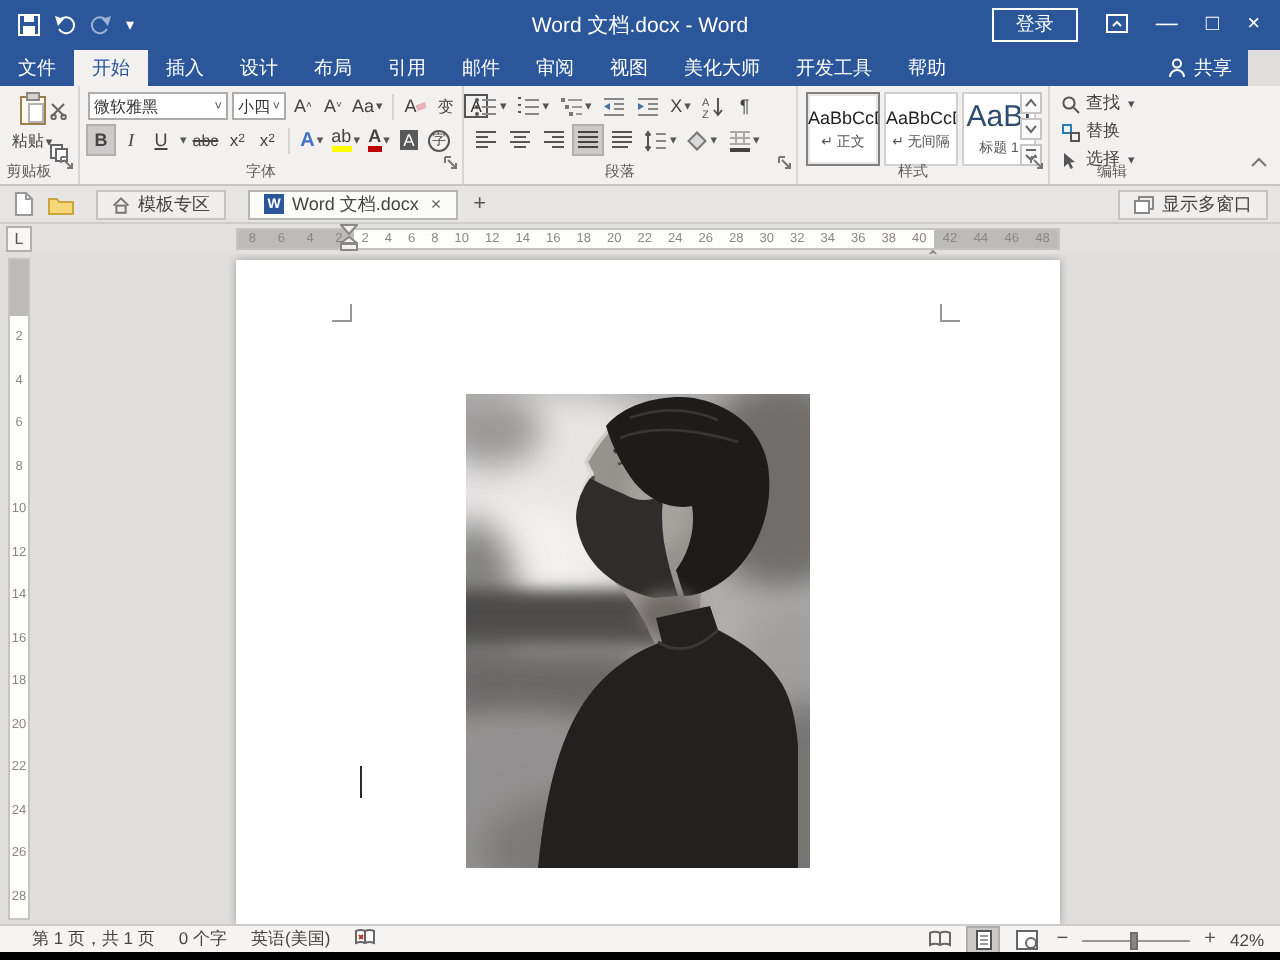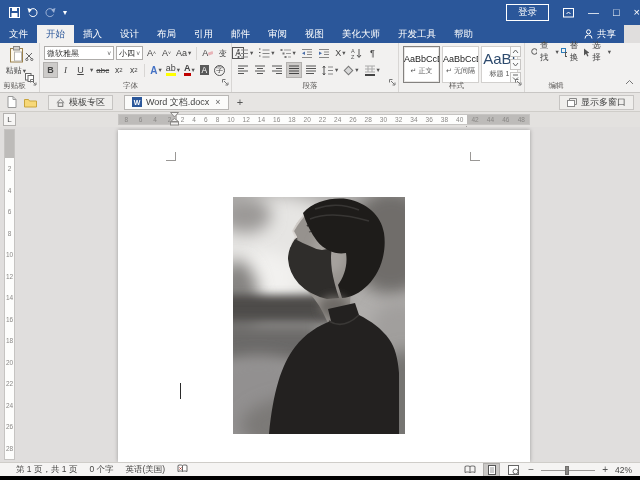--- a/index.html
+++ b/index.html
@@ -5,21 +5,21 @@
   *{margin:0;padding:0;box-sizing:border-box}
   html,body{width:640px;height:480px;overflow:hidden}
   body{font-family:"Liberation Sans","DejaVu Sans",sans-serif;background:#000;position:relative}
   .app{position:absolute;top:0;left:0;right:0;height:476px;background:#e0dedd;overflow:hidden}
 
   
   .titlebar{position:absolute;top:0;left:0;right:0;height:25px;background:#2b579a;color:#fff;display:flex;align-items:center}
   .qat{display:flex;align-items:center;gap:7px;margin-left:9px;z-index:2}
   .qat .qbtn{display:flex;align-items:center}
   .wintitle{position:absolute;left:0;right:0;text-align:center;font-size:10.5px;color:#fff}
-  .tb-right{margin-left:auto;display:flex;align-items:center;gap:14px;z-index:2}
+  .tb-right{margin-left:auto;display:flex;align-items:center;gap:14px;margin-right:10px;z-index:2}
   .signin{border:1px solid #fff;font-size:9.5px;padding:1px 11px;color:#fff}
   .winbtn{font-size:11px;color:#fff;line-height:1}
   .caret{font-size:8px;color:#fff}
 
   
   .tabsrow{position:absolute;top:25px;left:0;right:16px;height:18px;background:#2b579a;display:flex;align-items:stretch;color:#fff;font-size:9.5px}
   .rtab{padding:0 9px;display:flex;align-items:center;white-space:nowrap}
   .rtab.active{background:#f2f1f0;color:#2b579a}
   .tellme{display:flex;align-items:center;gap:4px;margin-left:14px}
   .share{margin-left:auto;display:flex;align-items:center;gap:4px;margin-right:8px}
@@ -55,21 +55,21 @@
 
   .stylecards{position:absolute;left:4px;top:3px;display:flex;gap:2px}
   .scard{width:37px;height:37px;background:#fff;border:1px solid #d2d0ce;display:flex;flex-direction:column;align-items:center;justify-content:center}
   .scard.sel{border:1px solid #848280;box-shadow:0 0 0 1px #e8e6e4 inset}
   .ssample{font-size:9px;color:#222;white-space:nowrap;overflow:hidden;max-width:35px}
   .ssample.big{font-size:15px;color:#2e4b6e}
   .sname{font-size:7px;color:#555;margin-top:2px;white-space:nowrap}
   .scroll3{position:absolute;right:3px;top:3px;display:flex;flex-direction:column;gap:2px}
   .scroll3 .sa{width:11px;height:11px;border:1px solid #c8c6c4;background:#fafafa;display:flex;align-items:center;justify-content:center}
 
-  .editrows{position:absolute;left:6px;top:3px;display:flex;flex-direction:row;gap:2px;font-size:8.5px;color:#444}
+  .editrows{position:absolute;left:6px;top:3px;display:flex;flex-direction:column;gap:2px;font-size:8.5px;color:#444}
   .editrows .er{display:flex;align-items:center;gap:3px;height:12px}
   .collapse{position:absolute;right:6px;bottom:3px}
 
   
   .officetabs{position:absolute;top:93px;left:0;right:0;height:19px;background:#e7e5e3;border-bottom:1px solid #cfcdc9;display:flex;align-items:center;font-size:9px;color:#444}
   .ot-icon{margin-left:7px;display:flex;align-items:center}
   .ottab{display:flex;align-items:center;gap:4px;border:1px solid #c6c4c2;padding:1px 7px;margin-left:11px;height:15px;background:#efeeec}
   .ottab.active{background:#fbfbfa;border-color:#b8b6b4}
   .wicon{width:10px;height:10px;background:#2b579a;color:#fff;font-size:7px;font-weight:bold;display:flex;align-items:center;justify-content:center}
   .otclose{font-size:9px;color:#666;margin-left:2px}
@@ -132,20 +132,21 @@
           </svg>
       </span>
       <span class="qbtn">
         <svg width="11" height="11">
             <path d="M8,3 A4,4 0 1 0 8.5,7.5" fill="none" stroke="#9db2d6"></path>
             <path d="M10.5,1 L6,2.5 L9,6 Z" fill="#9db2d6"></path>
           </svg>
       </span>
       <span class="caret">▾</span>
     </div>
+    <div class="wintitle">Word 文档.docx - Word</div>
     <div class="tb-right">
       <span class="signin">登录</span>
       <span>
         <svg width="11" height="10">
             <rect x="0.5" y="0.5" width="10" height="8.5" fill="none" stroke="#fff"></rect>
             <path d="M3.5,6 L5.5,4 L7.5,6" fill="none" stroke="#fff"></path>
           </svg>
       </span>
       <span class="winbtn">—</span>
       <span class="winbtn">□</span>

